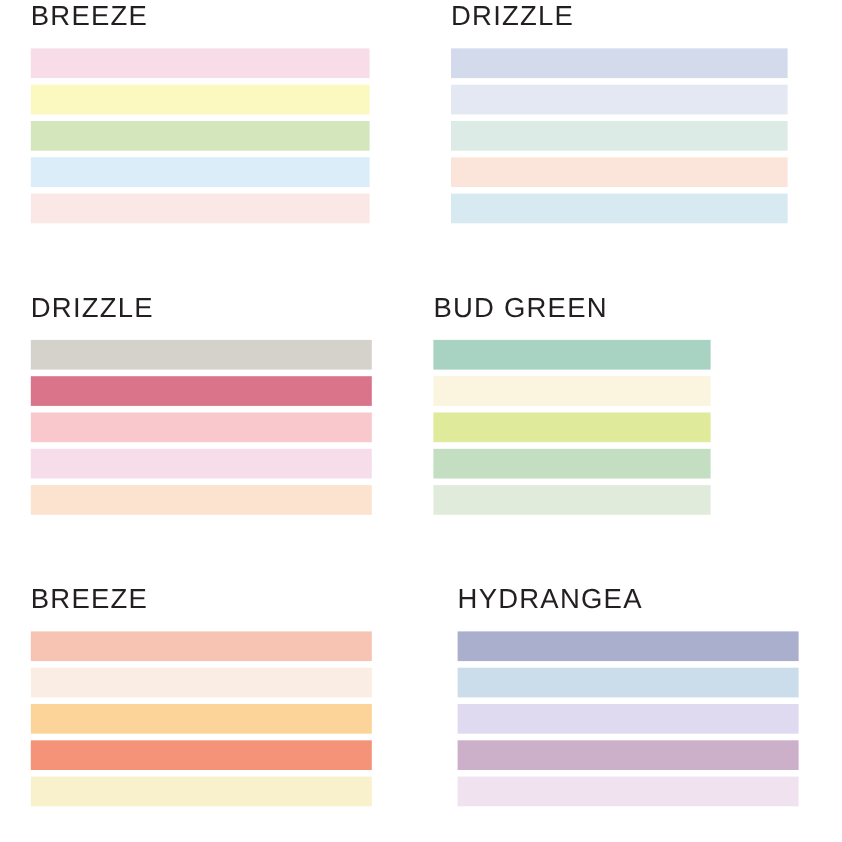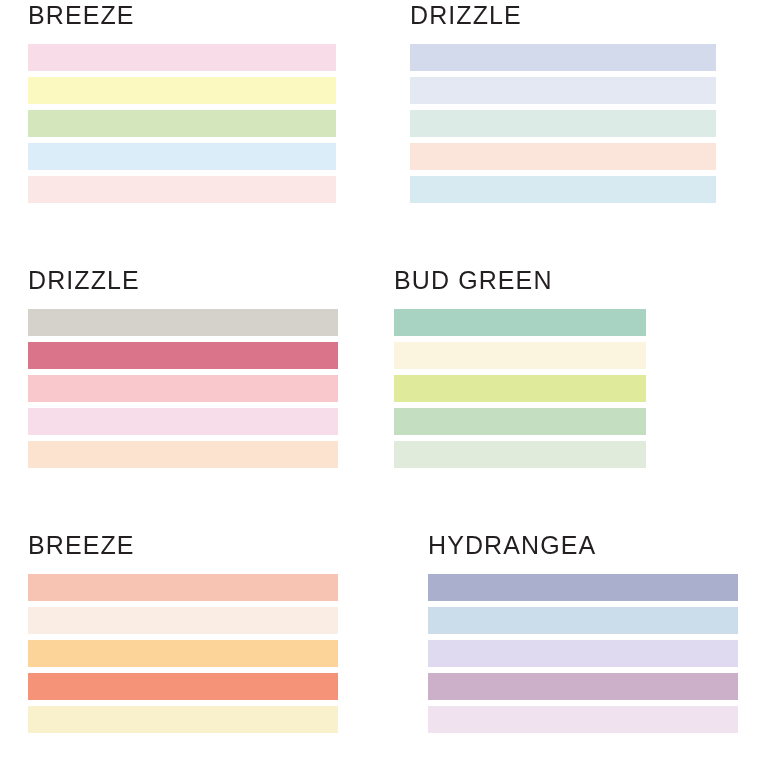--- a/index.html
+++ b/index.html
@@ -50,21 +50,21 @@
   .swatch:last-child {
     margin-bottom: 0;
   }
 
   
   .group-breeze    { left: 28px;  top: 0px;   width: 308px; }
   .group-drizzle   { left: 410px; top: 0px;   width: 306px; }
   .group-velvet    { left: 28px;  top: 265px; width: 310px; }
   .group-budgreen  { left: 394px; top: 265px; width: 252px; }
   .group-sunny     { left: 28px;  top: 530px; width: 310px; }
-  .group-hydrangea { left: 428px; top: 530px; width: 310px; }
+  .group-hydrangea { left: 416px; top: 530px; width: 310px; }
 </style>
 </head>
 <body style="background: rgb(255, 255, 255);">
 
 <div id="palette-sheet" style="background: rgb(255, 255, 255);">
 
   <section class="palette-group group-breeze">
     <h2 class="palette-title" style="color: rgb(35, 31, 32);">BREEZE</h2>
     <div class="swatch-stack">
       <div class="swatch" title="pale pink" style="background-color: rgb(248, 221, 232);"></div>

